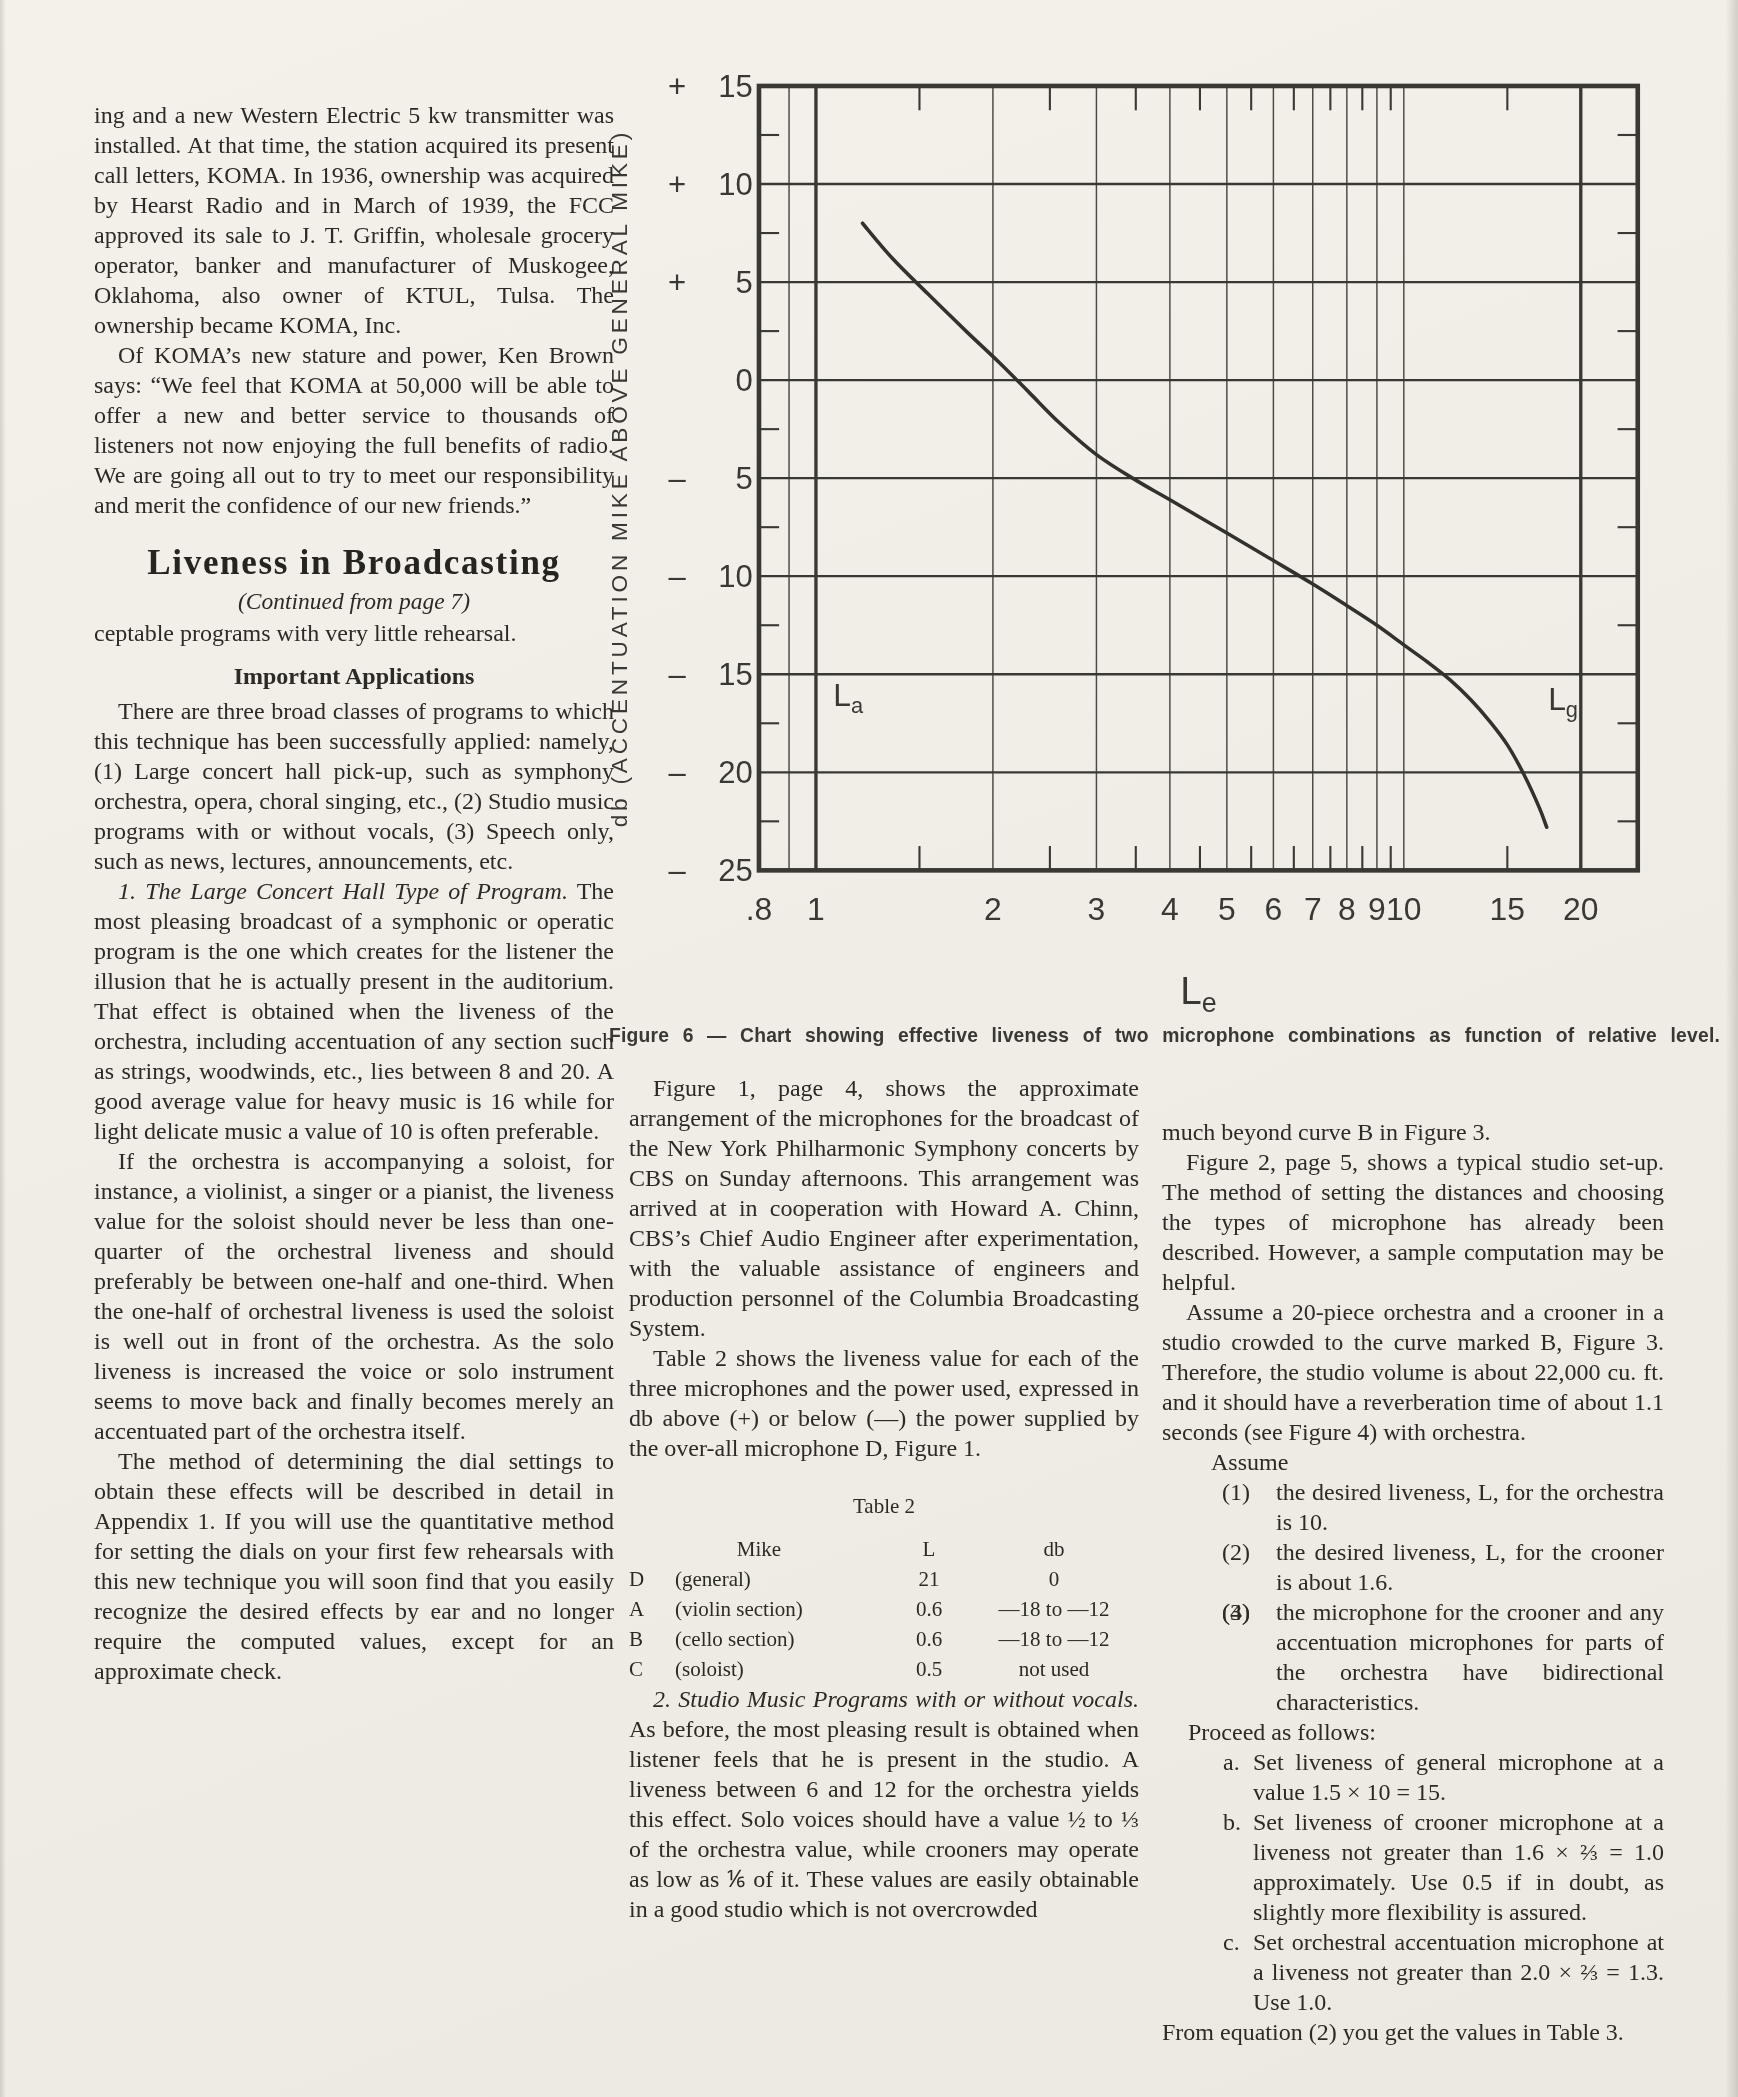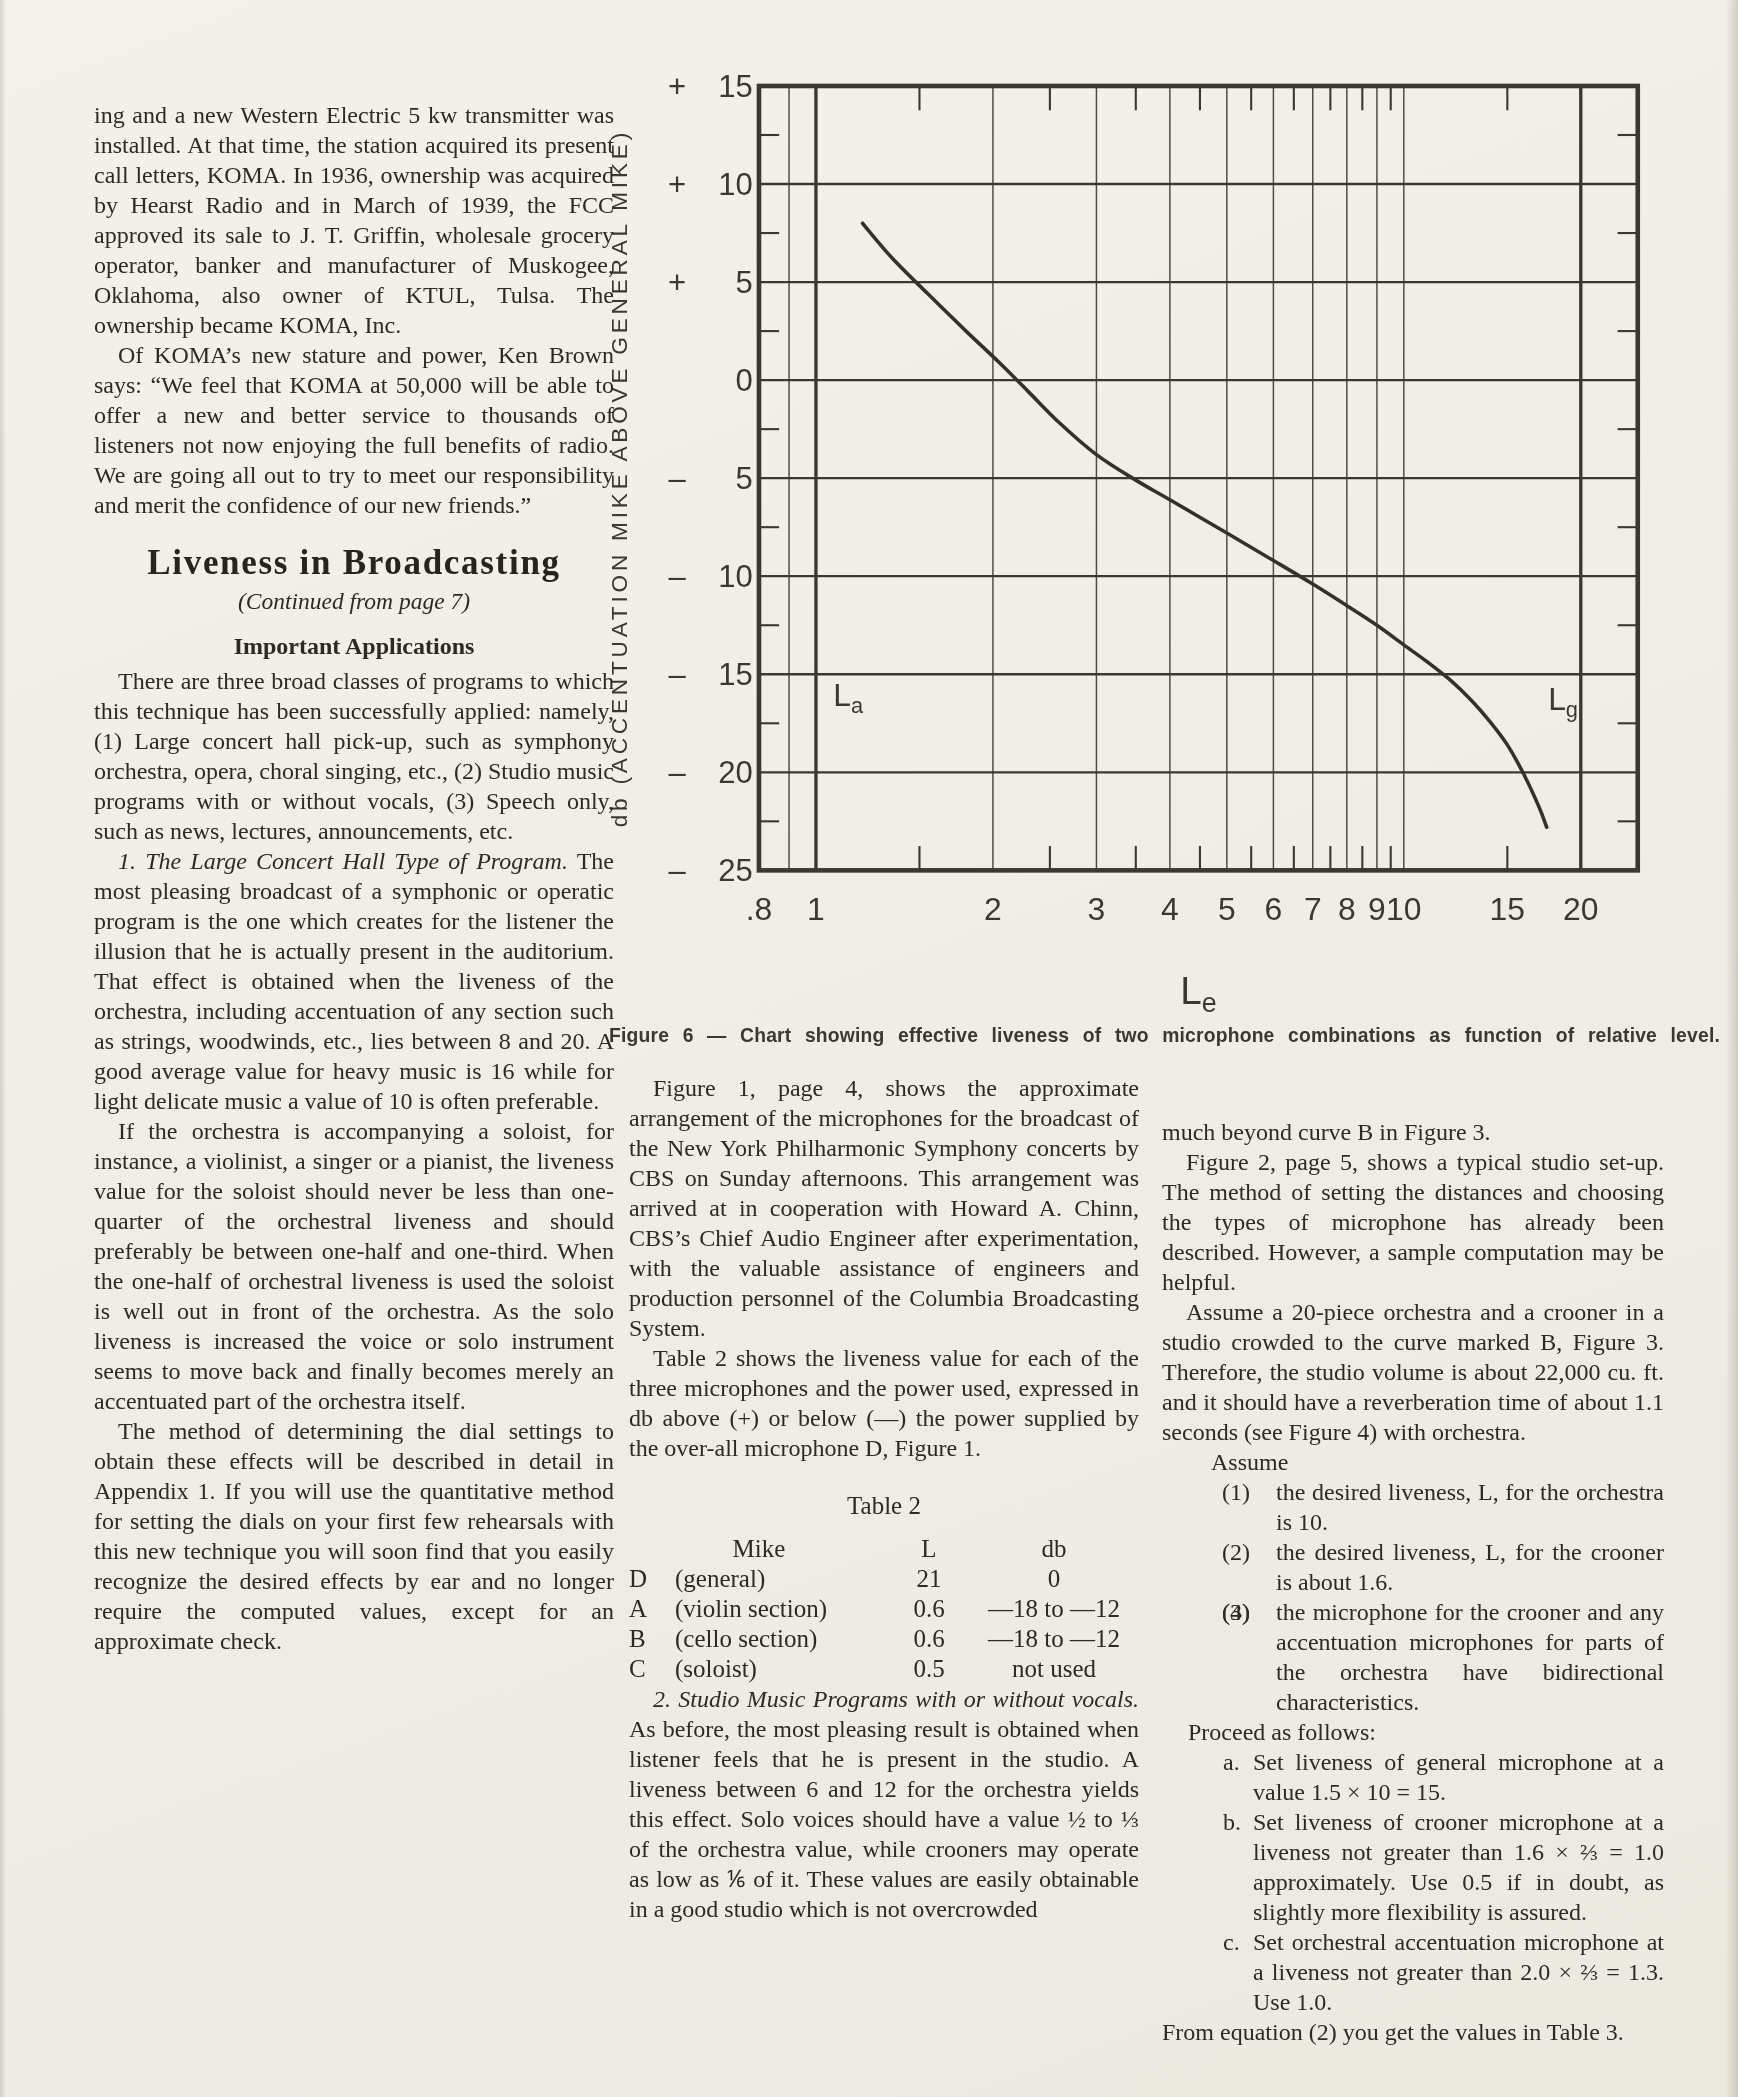--- a/index.html
+++ b/index.html
@@ -19,21 +19,21 @@
     letter-spacing:1.7px;margin-top:22px;color:#26241e;
   }
   .continued{font-style:italic;font-size:23.5px;line-height:34px;text-align:center;}
   .p-cont{margin-top:7.6px;}
   .sub-head{font-weight:bold;font-size:24px;line-height:39px;text-align:center;margin-top:9.2px;}
   .after-subhead{margin-top:3.4px;}
   
   #mid-col{left:629px;top:1073px;width:510px;}
   #right-col{left:1162px;top:1073px;width:502px;margin-top:44px;}
   
-  .t2{margin-top:22.7px;font-size:25px;}
+  .t2{margin-top:22.7px;font-size:21px;}
   .t2-title{text-align:center;line-height:40px;}
   .t2-head,.t2-row{display:grid;grid-template-columns:46px 214px 80px 170px;line-height:30px;}
   .t2-head{margin-top:8.4px;}
   .t2-head .t2-mike{grid-column:1/3;text-align:center;}
   .t2-l{text-align:center;}
   .t2-db{text-align:center;}
   .t2-after{margin-top:47px;}
   
   .assume-line{padding-left:49px;}
   .list-item{position:relative;padding-left:114px;}
@@ -152,20 +152,21 @@
       <path d="M 656.7880940370358 472.25 C 668.7362864948115 486.27500000000003, 702.514756023015 528.3500000000001, 728.4772487836901 556.4000000000001 C 754.4397415443652 584.45, 783.3798940526895 611.7208333333333, 812.5630506010864 640.55 C 841.7462071494833 669.3791666666666, 875.2144318715842 702.1041666666666, 903.5761880740718 729.375 C 931.9379442765593 756.6458333333334, 957.8677802064553 780.0208333333333, 982.7335878160118 804.175 C 1007.5993954255682 828.3291666666667, 1028.661053694303 850.1458333333334, 1052.7710337314102 874.3000000000001 C 1076.8810137685173 898.4541666666668, 1100.439904283685 924.1666666666667, 1127.393468038655 949.1 C 1154.347031793625 974.0333333333333, 1184.338511745445 1001.3041666666668, 1214.49241626123 1023.9000000000001 C 1244.6463207770148 1046.4958333333334, 1279.1337385849681 1066.7541666666668, 1308.316895133365 1084.6750000000002 C 1337.500051681762 1102.5958333333335, 1353.4093973324407 1110.3875000000003, 1389.5913555516113 1131.4250000000002 C 1425.773313770782 1152.4625, 1484.2772954422155 1186.7458333333334, 1525.4086444483883 1210.9 C 1566.539993454561 1235.0541666666668, 1602.2469022532482 1256.0916666666667, 1636.3794495886473 1276.35 C 1670.5119969240463 1296.6083333333331, 1701.0207719123855 1314.5291666666667, 1730.2039284607824 1332.45 C 1759.3870850091794 1350.3708333333334, 1785.9844530182122 1367.5125, 1811.478388879029 1383.875 C 1836.9723247398456 1400.2375, 1860.5313288095538 1415.0416666666667, 1883.1675436256833 1430.625 C 1905.8037584418128 1446.2083333333333, 1926.9391631329643 1462.5708333333332, 1947.2956777758056 1477.375 C 1967.652192418647 1492.1791666666668, 1986.8114972926885 1505.425, 2005.3066314827317 1519.45 C 2023.801765672775 1533.4750000000001, 2041.3201175648092 1546.7208333333335, 2058.266482916065 1561.525 C 2075.2128482673206 1576.3291666666667, 2091.347410444911 1591.9125, 2106.984823590267 1608.2749999999999 C 2122.6222367356227 1624.6374999999998, 2137.5744704177705 1641.7791666666665, 2152.0909617882 1659.6999999999998 C 2166.607453158629 1677.6208333333332, 2180.538028409801 1694.7625, 2194.083771812842 1715.8000000000002 C 2207.6295152158827 1736.8375000000003, 2220.6685740372636 1760.9916666666668, 2233.3654222064465 1785.9250000000002 C 2246.0622703756294 1810.8583333333336, 2261.1743894148503 1844.3625, 2270.2648608279387 1865.3999999999999 C 2279.355332241027 1886.4374999999998, 2284.9676857088034 1904.3583333333331, 2287.9082506849763 1912.1499999999999" fill="none" stroke="#33312c" stroke-width="8.5" stroke-linecap="round" stroke-linejoin="round"></path>
     </svg>
   </div>
 <div class="fig-caption">Figure 6 — Chart showing effective liveness of two microphone combinations as function of relative level.</div>
 
 <div id="left-col" class="col">
   <p>ing and a new Western Electric 5 kw transmitter was installed. At that time, the station acquired its present call letters, KOMA. In 1936, ownership was acquired by Hearst Radio and in March of 1939, the FCC approved its sale to J. T. Griffin, wholesale grocery operator, banker and manufacturer of Muskogee, Oklahoma, also owner of KTUL, Tulsa. The ownership became KOMA, Inc.</p>
   <p class="ind">Of KOMA’s new stature and power, Ken Brown says: “We feel that KOMA at 50,000 will be able to offer a new and better service to thousands of listeners not now enjoying the full benefits of radio. We are going all out to try to meet our responsibility and merit the confidence of our new friends.”</p>
   <div class="sec-head">Liveness in Broadcasting</div>
   <div class="continued">(Continued from page 7)</div>
+  <p class="p-cont">ceptable programs with very little rehearsal.</p>
   <div class="sub-head">Important Applications</div>
   <p class="ind after-subhead">There are three broad classes of programs to which this technique has been successfully applied: namely, (1) Large concert hall pick-up, such as symphony orchestra, opera, choral singing, etc., (2) Studio music programs with or without vocals, (3) Speech only, such as news, lectures, announcements, etc.</p>
   <p class="ind"><span class="ital">1. The Large Concert Hall Type of Program.</span><span> The most pleasing broadcast of a symphonic or operatic program is the one which creates for the listener the illusion that he is actually present in the auditorium. That effect is obtained when the liveness of the orchestra, including accentuation of any section such as strings, woodwinds, etc., lies between 8 and 20. A good average value for heavy music is 16 while for light delicate music a value of 10 is often preferable.</span></p>
   <p class="ind">If the orchestra is accompanying a soloist, for instance, a violinist, a singer or a pianist, the liveness value for the soloist should never be less than one-quarter of the orchestral liveness and should preferably be between one-half and one-third. When the one-half of orchestral liveness is used the soloist is well out in front of the orchestra. As the solo liveness is increased the voice or solo instrument seems to move back and finally becomes merely an accentuated part of the orchestra itself.</p>
   <p class="ind">The method of determining the dial settings to obtain these effects will be described in detail in Appendix 1. If you will use the quantitative method for setting the dials on your first few rehearsals with this new technique you will soon find that you easily recognize the desired effects by ear and no longer require the computed values, except for an approximate check.</p>
 </div>
 
 <div id="mid-col" class="col">
   <p class="ind">Figure 1, page 4, shows the approximate arrangement of the microphones for the broadcast of the New York Philharmonic Symphony concerts by CBS on Sunday afternoons. This arrangement was arrived at in cooperation with Howard A. Chinn, CBS’s Chief Audio Engineer after experimentation, with the valuable assistance of engineers and production personnel of the Columbia Broadcasting System.</p>
   <p class="ind">Table 2 shows the liveness value for each of the three microphones and the power used, expressed in db above (+) or below (—) the power supplied by the over-all microphone D, Figure 1.</p>

